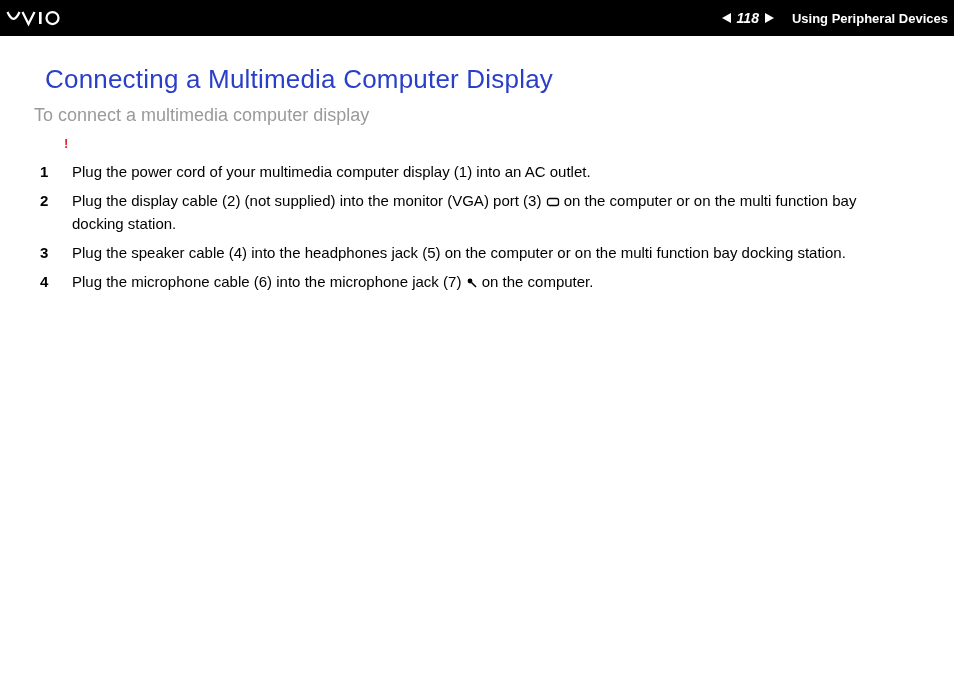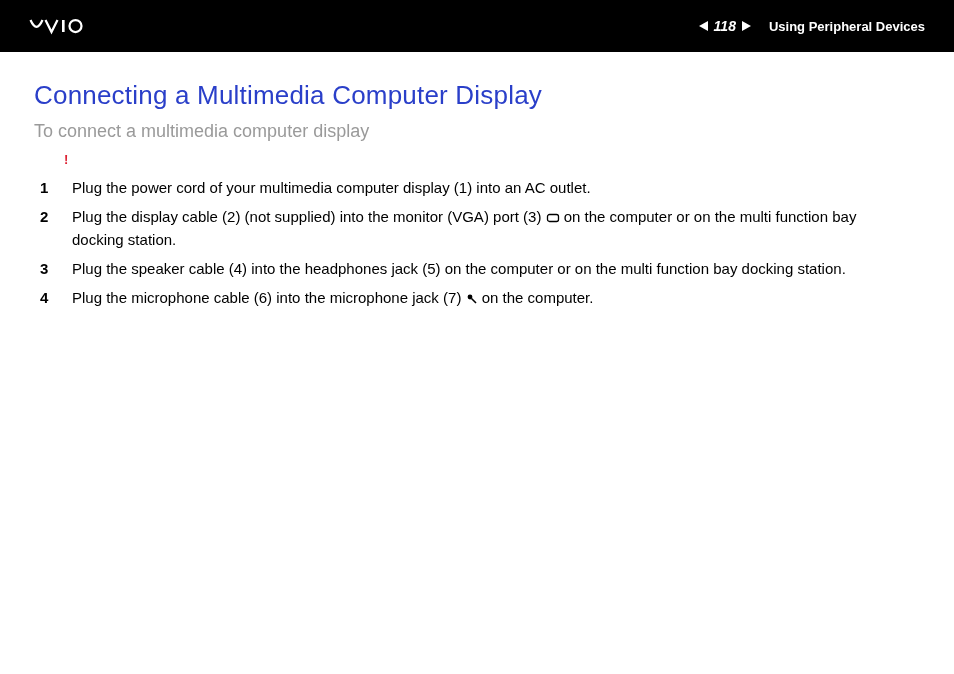--- a/index.html
+++ b/index.html
@@ -1,27 +1,27 @@
 <!DOCTYPE html>
 <html><head>
 <meta charset="utf-8">
 <style>
 html,body{margin:0;padding:0;font-family:Arial,Helvetica,sans-serif;color:#000;background:#fff}
 .page{width:954px;height:674px;position:relative;overflow:hidden}
-.topbar{background:#000;height:52px;display:flex;align-items:center;justify-content:space-between;padding:0 29px}
+.topbar{background:#000;height:36px;display:flex;align-items:center;justify-content:space-between;padding:0 6px}
 .logo{display:flex;align-items:center;gap:2px}
 .logo svg{height:18px}
 .right-nav{display:flex;align-items:center;gap:6px;color:#fff}
 .page-num{font-style:italic;font-weight:bold;font-size:14px}
 .section-name{font-weight:bold;font-size:13px}
 .nav-tri{width:0;height:0;border-top:5px solid transparent;border-bottom:5px solid transparent}
 .tri-left{border-right:9px solid #fff}
 .tri-right{border-left:9px solid #fff}
 .content{padding:28px 34px 0 34px}
-h1{color:#2a3fc9;font-weight:normal;font-size:26px;margin:0 0 10px 0;letter-spacing:.2px}
+h1{color:#2a3fc9;font-weight:normal;font-size:26px;margin:0 0 10px 11px;letter-spacing:.2px}
 .intro{font-size:15px;line-height:1.35;margin:0 0 14px 0}
 h2{color:#9a9a9a;font-weight:normal;font-size:18px;margin:6px 0 10px 0}
 .warn{margin-left:30px;margin-bottom:10px}
 .warn-mark{color:#d23; font-weight:bold;font-size:13px;display:block;margin-bottom:2px}
 .warn-text{font-size:12.5px;font-family:Arial,Helvetica,sans-serif;letter-spacing:.1px}
 ol.steps{list-style:none;padding:0;margin:4px 12px 0 0;counter-reset:step}
 ol.steps li{counter-increment:step;position:relative;padding-left:38px;font-size:15px;line-height:1.4;margin-bottom:8px}
 ol.steps li::before{content:counter(step);position:absolute;left:6px;top:0;font-weight:bold;font-size:15px}
 .inline-icon{display:inline-block;vertical-align:-2px}
 </style>

